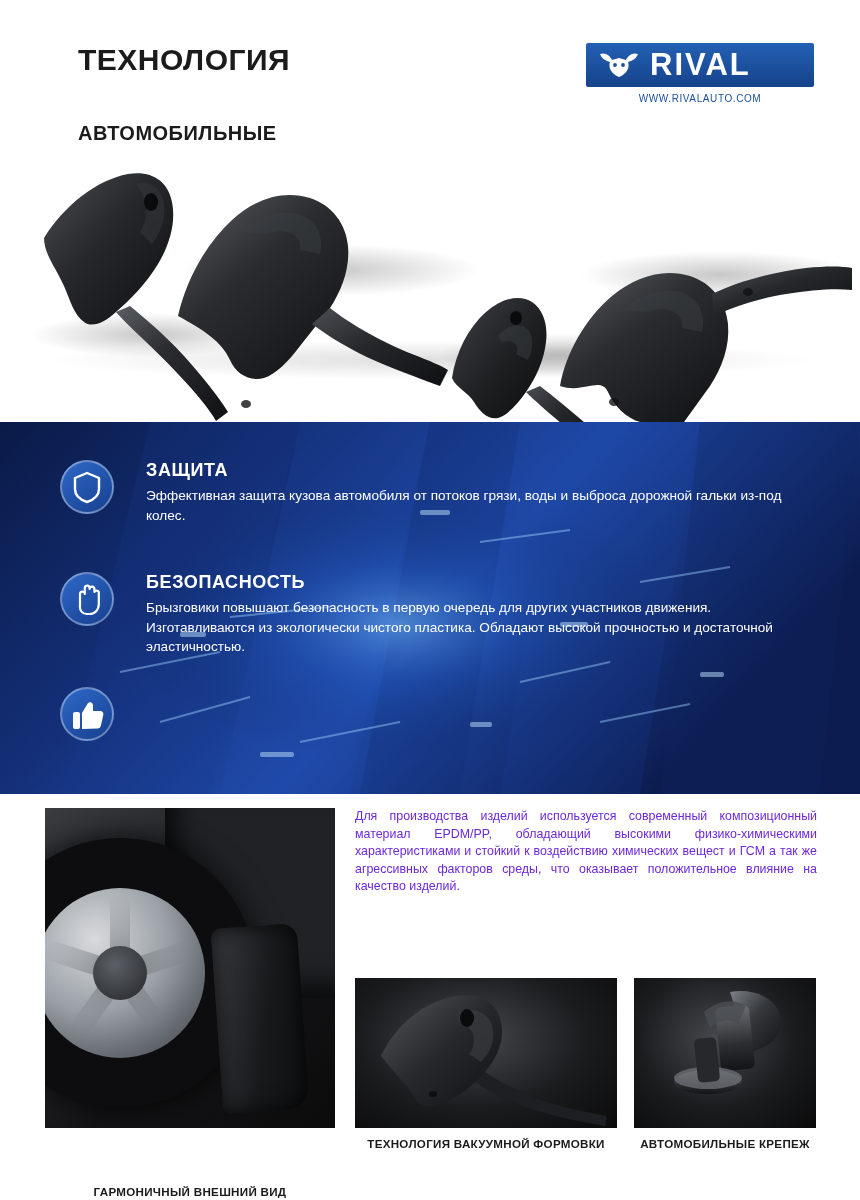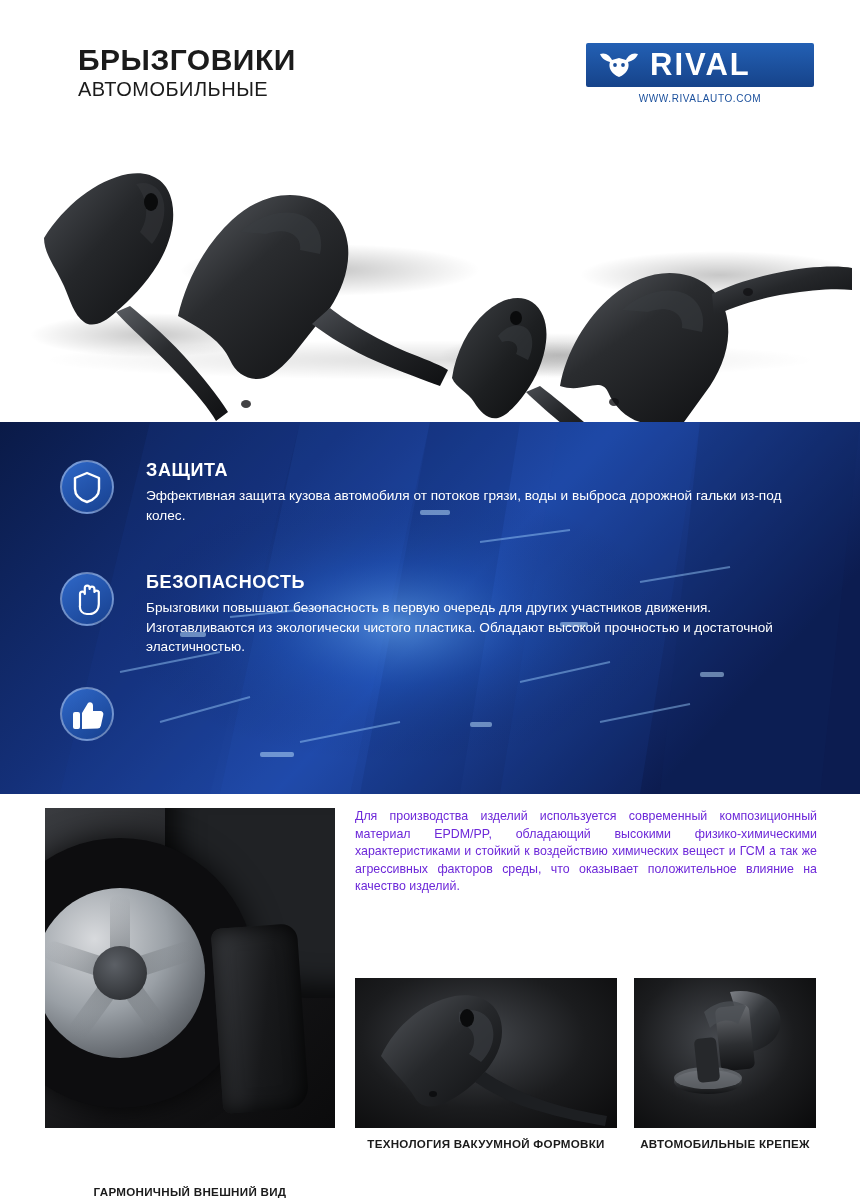--- a/index.html
+++ b/index.html
@@ -37,24 +37,25 @@
   }
   .title-main {
     font-size: 30px;
     font-weight: bold;
     letter-spacing: 0.5px;
     color: #1b1b1b;
     line-height: 32px;
   }
   .title-sub {
     font-size: 20px;
-    font-weight: normal;
+    font-weight: bold;
     letter-spacing: 0.5px;
     color: #1b1b1b;
     line-height: 26px;
+    margin-top: 44px;
   }
 
   
   .logo {
     position: absolute;
     left: 586px;
     top: 43px;
     width: 228px;
   }
   .logo-box {
@@ -280,21 +281,21 @@
   }
 </style>
 </head>
 <body>
 
 <div class="page">
 
   <div class="header">
 
     <div class="title-block">
-      <div class="title-main">БРЫЗГОВИКИ</div>
+      <div class="title-main">ТЕХНОЛОГИЯ</div>
       <div class="title-sub">АВТОМОБИЛЬНЫЕ</div>
     </div>
 
     <div class="logo">
       <div class="logo-box">
         <span class="logo-mark">
           <svg width="46" height="30" viewBox="0 0 46 30">
             <path d="M4 4 C10 2 14 6 16 10 L23 8 L30 10 C32 6 36 2 42 4 C40 9 36 11 32 12 C34 17 31 24 23 27 C15 24 12 17 14 12 C10 11 6 9 4 4 Z" fill="#ffffff"></path>
             <circle cx="19" cy="15" r="1.9" fill="#1a4f9c"></circle>
             <circle cx="27" cy="15" r="1.9" fill="#1a4f9c"></circle>

